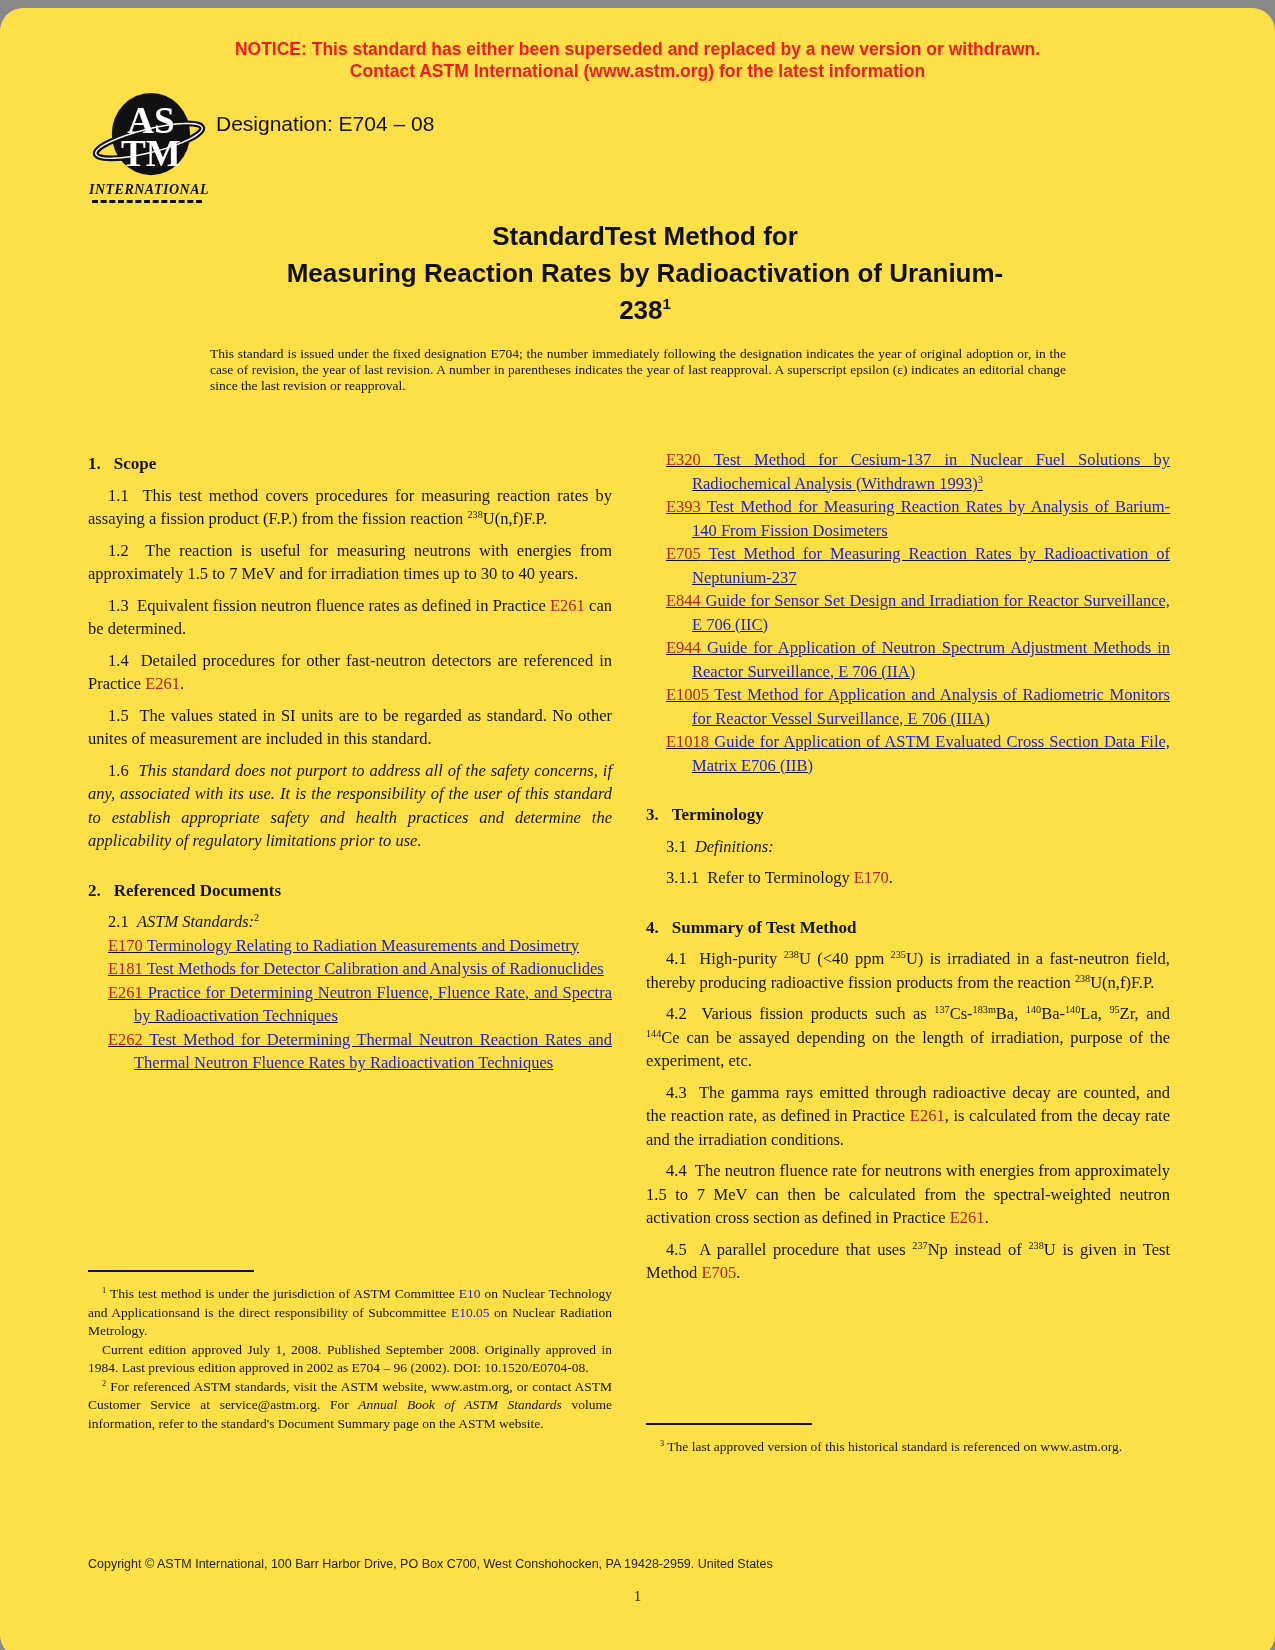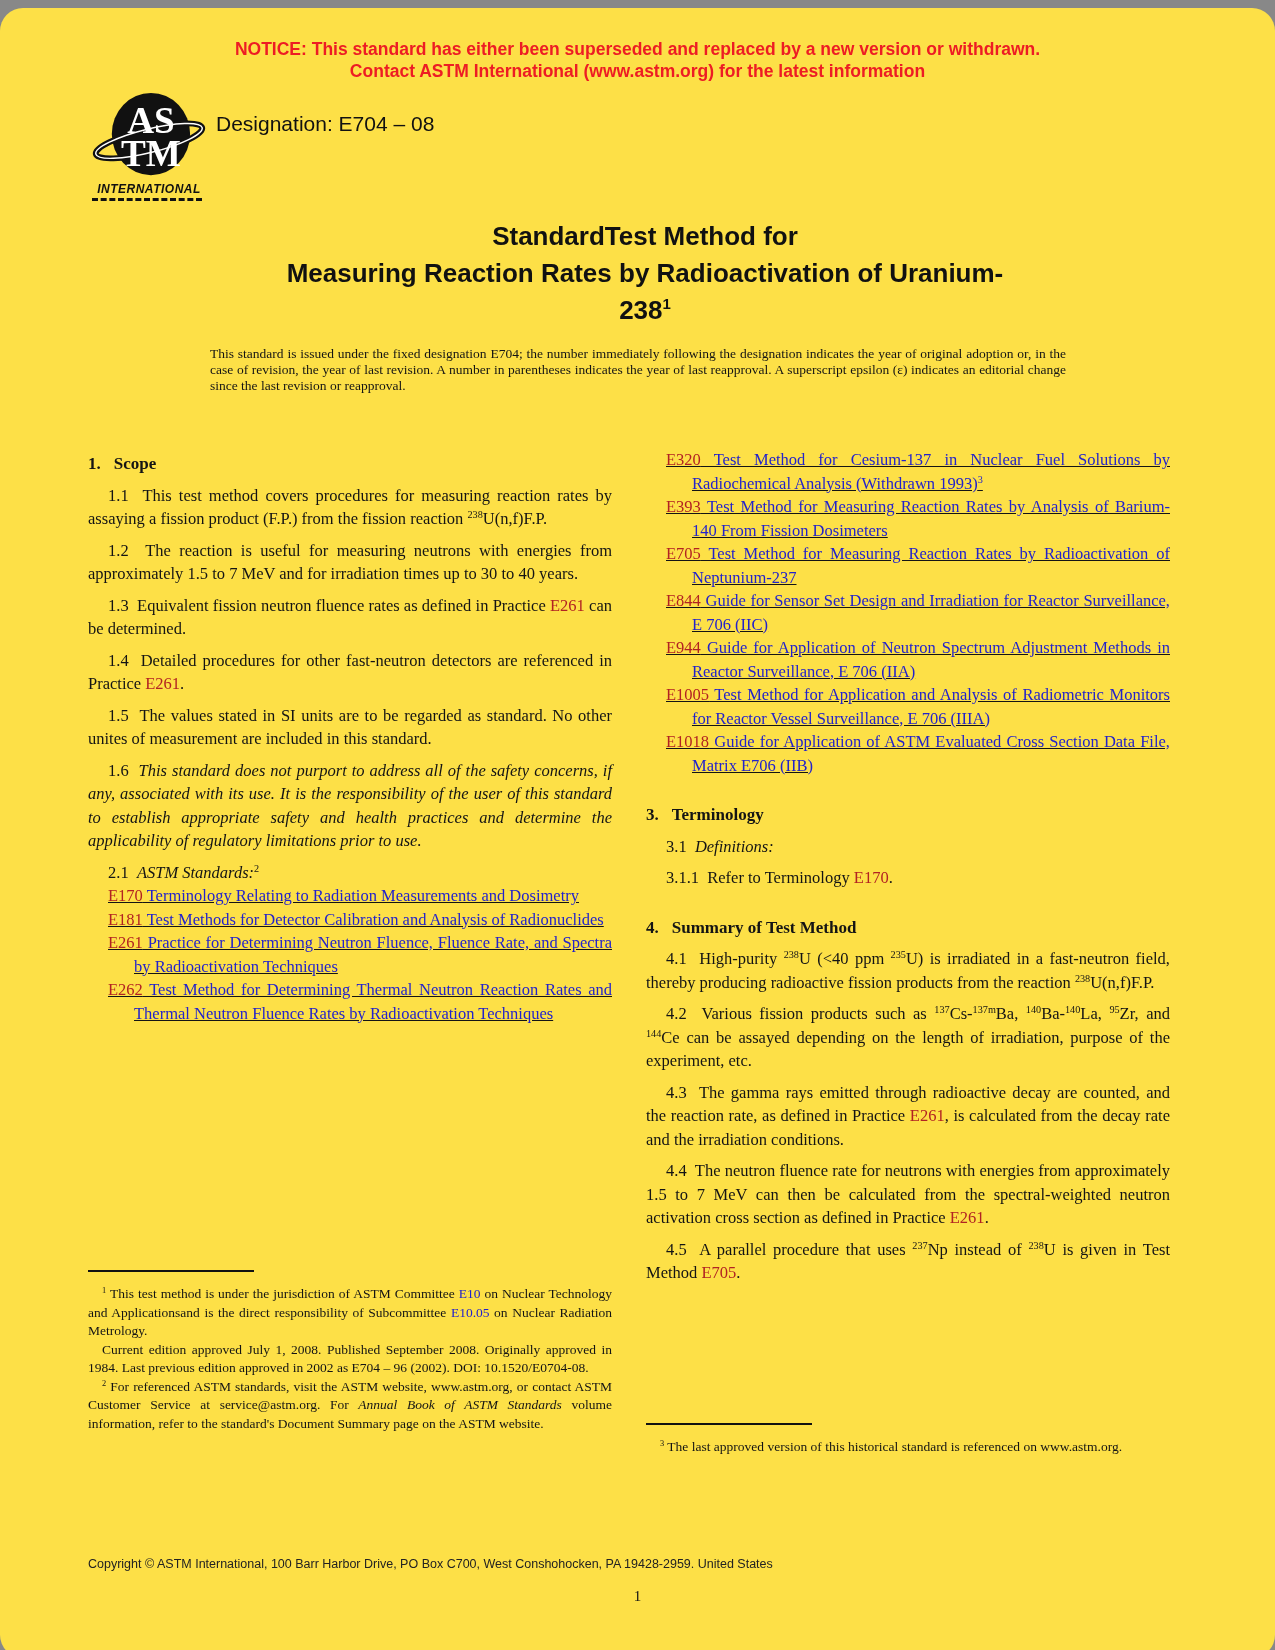--- a/index.html
+++ b/index.html
@@ -23,22 +23,22 @@
   .notice{
     position:absolute;top:30px;left:0;right:0;
     text-align:center;
     font-family:"Liberation Sans","DejaVu Sans",sans-serif;
     font-weight:bold;font-size:17.5px;line-height:22px;
     color:var(--notice-red);
   }
   
   .logo-wrap{position:absolute;left:88px;top:82px;width:122px;text-align:center;}
   .logo-sub{
-    font-family:Liberation Sans, sans-serif;
-    font-weight:bold;font-style:italic;font-size:12px;letter-spacing:.5px;
+    font-family:Liberation Serif, serif;
+    font-weight:bold;font-style:italic;font-size:14px;letter-spacing:.5px;
     margin-top:-4px;color:#111;
   }
   .logo-dash{height:0;border-top:3px dashed #111;margin-top:2px;width:110px;margin-left:4px;}
   .designation{
     position:absolute;left:216px;top:104px;
     font-family:"Liberation Sans","DejaVu Sans",sans-serif;
     font-weight:normal;font-size:21px;color:#111;
   }
   
   .title-block{
@@ -127,20 +127,21 @@
             <div class="para"><span>1.1&nbsp; This test method covers procedures for measuring reaction rates by assaying a fission product (F.P.) from the fission reaction </span><sup>238</sup><span>U(n,f)F.P.</span></div>
             <div class="para"><span>1.2&nbsp; The reaction is useful for measuring neutrons with energies from approximately 1.5 to 7 MeV and for irradiation times up to 30 to 40 years.</span></div>
             <div class="para"><span>1.3&nbsp; Equivalent fission neutron fluence rates as defined in Practice </span><span class="lr">E261</span><span> can be determined.</span></div>
             <div class="para"><span>1.4&nbsp; Detailed procedures for other fast-neutron detectors are referenced in Practice </span><span class="lr">E261</span><span>.</span></div>
             <div class="para"><span>1.5&nbsp; The values stated in SI units are to be regarded as standard. No other unites of measurement are included in this standard.</span></div>
             <div class="para"><span>1.6&nbsp; </span><span class="it">This standard does not purport to address all of the safety concerns, if any, associated with its use. It is the responsibility of the user of this standard to establish appropriate safety and health practices and determine the applicability of regulatory limitations prior to use.</span></div>
           </div>
       </section>
 
       <section>
+        <div class="sec-h"><span class="sec-num">2.</span><span>Referenced Documents</span></div>
         <div class="para"><span>2.1&nbsp; </span><span class="it">ASTM Standards:</span><sup>2</sup></div>
         <div>
             <div class="ref-item"><span class="lr">E170</span><span class="lb"> Terminology Relating to Radiation Measurements and Dosimetry</span></div>
             <div class="ref-item"><span class="lr">E181</span><span class="lb"> Test Methods for Detector Calibration and Analysis of Radionuclides</span></div>
             <div class="ref-item"><span class="lr">E261</span><span class="lb"> Practice for Determining Neutron Fluence, Fluence Rate, and Spectra by Radioactivation Techniques</span></div>
             <div class="ref-item"><span class="lr">E262</span><span class="lb"> Test Method for Determining Thermal Neutron Reaction Rates and Thermal Neutron Fluence Rates by Radioactivation Techniques</span></div>
           </div>
       </section>
 
       <div class="fn-block fn-left">
@@ -169,21 +170,21 @@
         <div>
             <div class="para"><span>3.1&nbsp; </span><span class="it">Definitions:</span></div>
             <div class="para"><span>3.1.1&nbsp; Refer to Terminology </span><span class="lr">E170</span><span>.</span></div>
           </div>
       </section>
 
       <section>
         <div class="sec-h"><span class="sec-num">4.</span><span>Summary of Test Method</span></div>
         <div>
             <div class="para"><span>4.1&nbsp; High-purity </span><sup>238</sup><span>U (&lt;40 ppm </span><sup>235</sup><span>U) is irradiated in a fast-neutron field, thereby producing radioactive fission products from the reaction </span><sup>238</sup><span>U(n,f)F.P.</span></div>
-            <div class="para"><span>4.2&nbsp; Various fission products such as </span><sup>137</sup><span>Cs-</span><sup>137m</sup><span>Ba, </span><sup>140</sup><span>Ba-</span><sup>140</sup><span>La, </span><sup>95</sup><span>Zr, and </span><sup>144</sup><span>Ce can be assayed depending on the length of irradiation, purpose of the experiment, etc.</span></div>
+            <div class="para"><span>4.2&nbsp; Various fission products such as </span><sup>137</sup><span>Cs-</span><sup>183m</sup><span>Ba, </span><sup>140</sup><span>Ba-</span><sup>140</sup><span>La, </span><sup>95</sup><span>Zr, and </span><sup>144</sup><span>Ce can be assayed depending on the length of irradiation, purpose of the experiment, etc.</span></div>
             <div class="para"><span>4.3&nbsp; The gamma rays emitted through radioactive decay are counted, and the reaction rate, as defined in Practice </span><span class="lr">E261</span><span>, is calculated from the decay rate and the irradiation conditions.</span></div>
             <div class="para"><span>4.4&nbsp; The neutron fluence rate for neutrons with energies from approximately 1.5 to 7 MeV can then be calculated from the spectral-weighted neutron activation cross section as defined in Practice </span><span class="lr">E261</span><span>.</span></div>
             <div class="para"><span>4.5&nbsp; A parallel procedure that uses </span><sup>237</sup><span>Np instead of </span><sup>238</sup><span>U is given in Test Method </span><span class="lr">E705</span><span>.</span></div>
           </div>
       </section>
 
       <div class="fn-block fn-right">
         <div class="fn-rule"></div>
         <div>
             <div class="fn-para"><sup>3</sup><span> The last approved version of this historical standard is referenced on www.astm.org.</span></div>

